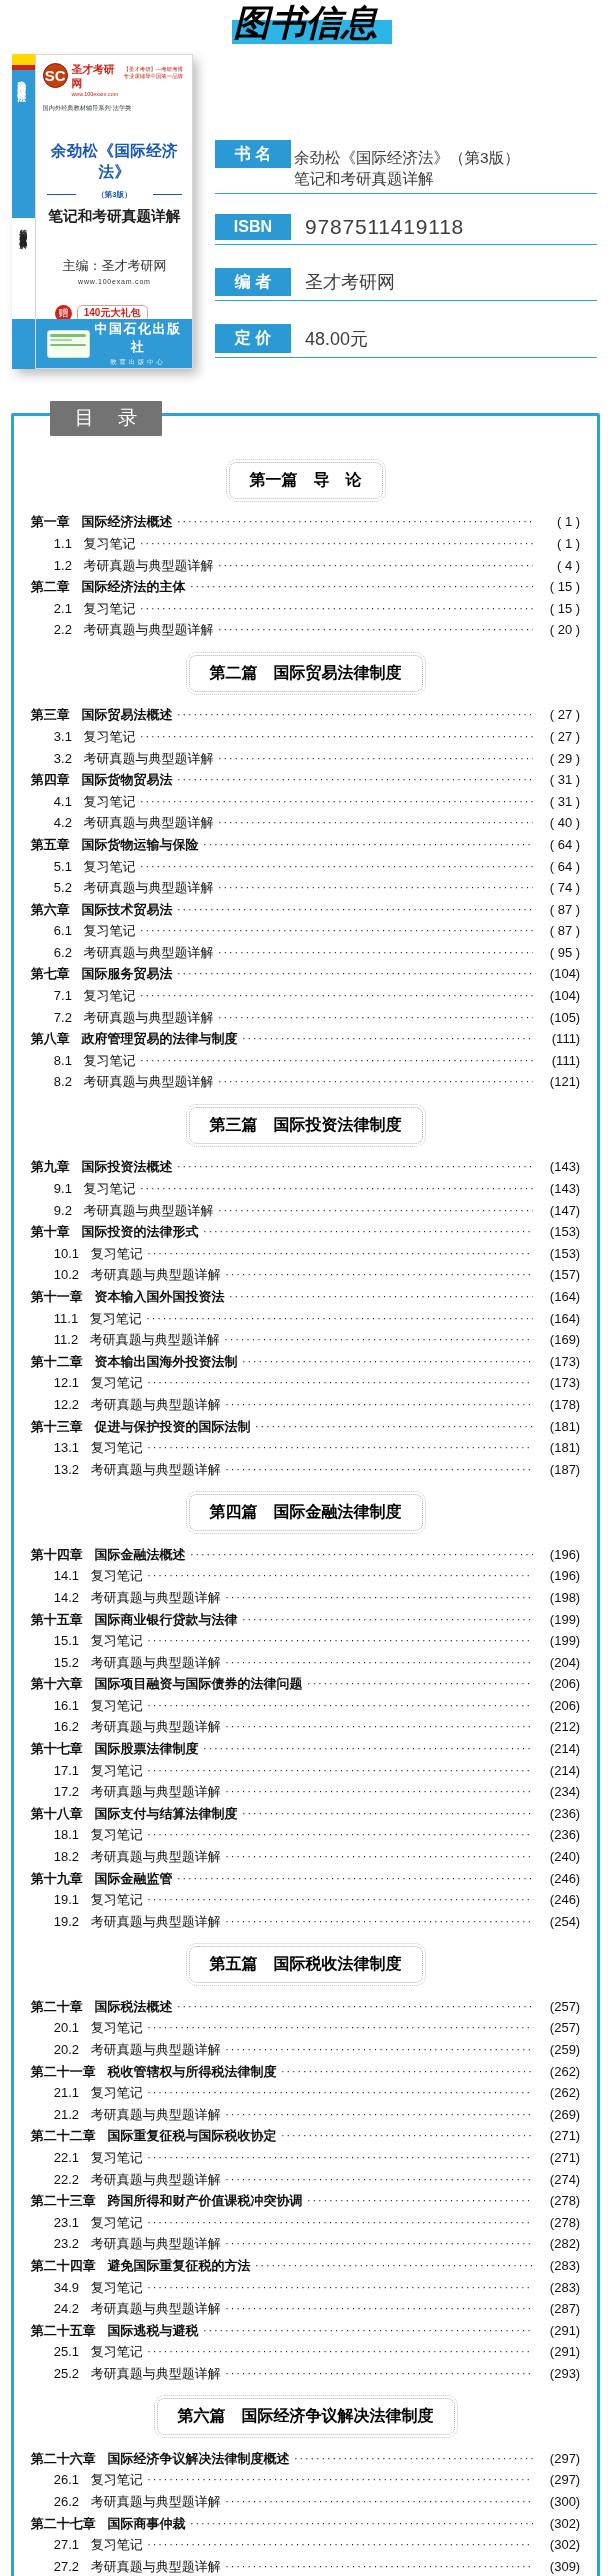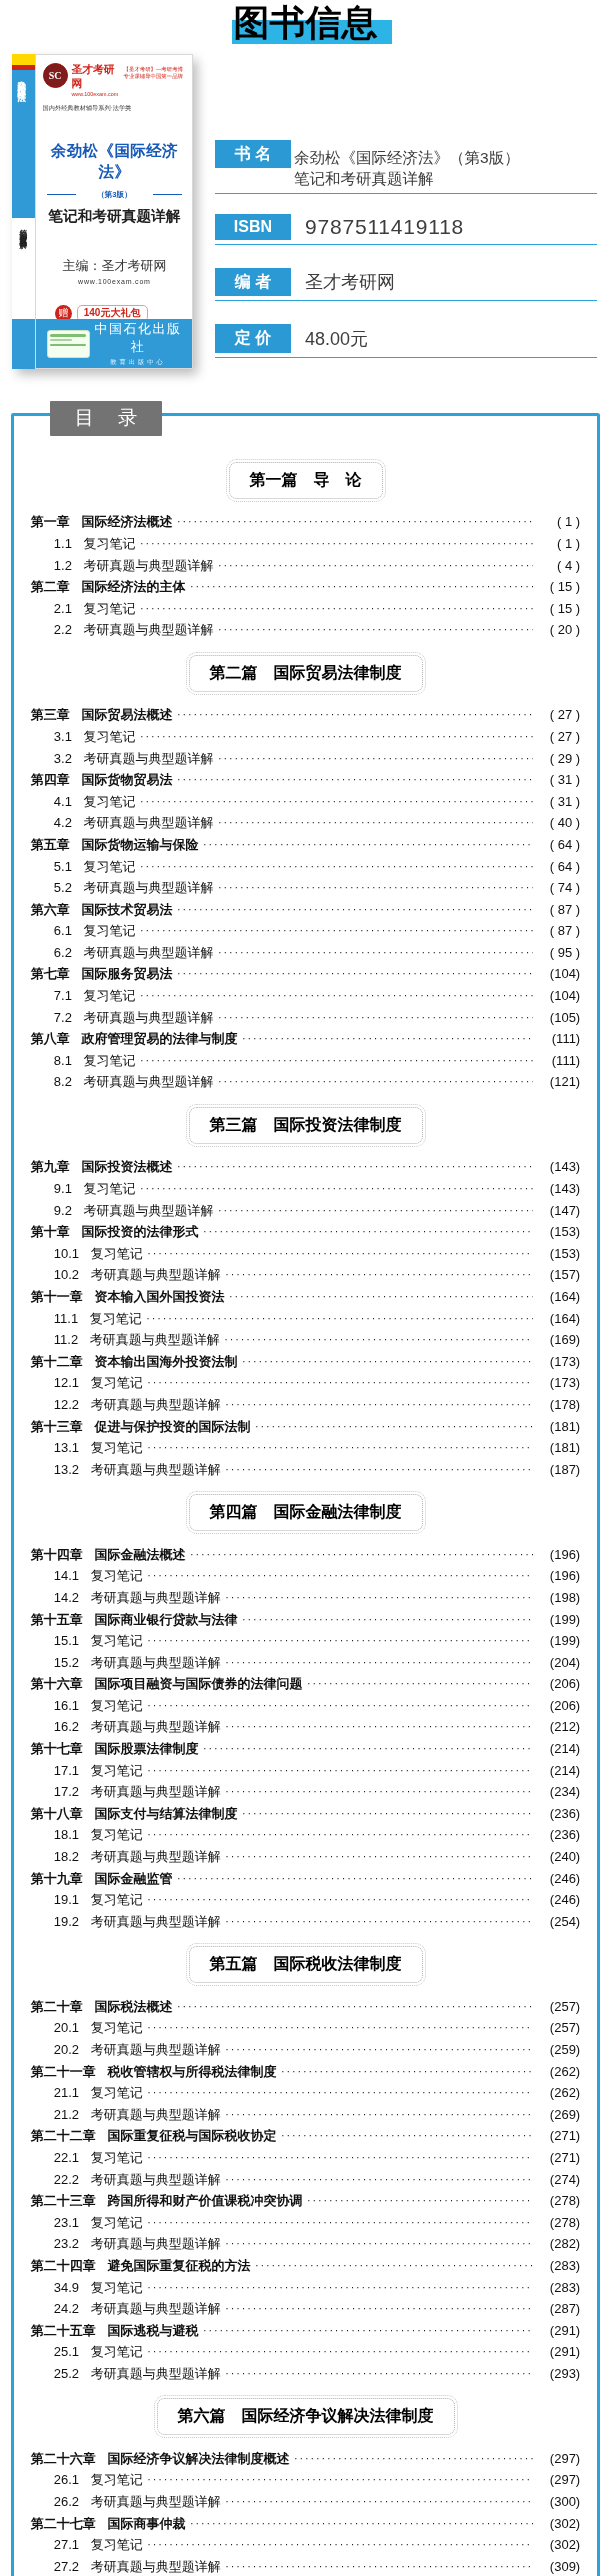--- a/index.html
+++ b/index.html
@@ -5,42 +5,42 @@
   html,body { margin:0; padding:0; }
   body {
     width:611px;
     background:#ffffff;
     color:#111;
     font-family:"Liberation Sans", sans-serif;
   }
 
   
   .page-header { text-align:center; padding-top:1.5px; height:48px; }
-  .header-title { position:relative; display:inline-block; font-size:36px; font-weight:bold; line-height:1.15; }
+  .header-title { position:relative; display:inline-block; font-size:36px; font-weight:bold; line-height:1.15;font-style:italic; }
   .title-band { position:absolute; left:-1.5px; right:-14px; bottom:-1.5px; height:24px; background:#2db4e6; }
   .header-title .txt { position:relative; color:#000; }
 
   
   .book-info { display:flex; padding:4.6px 12.4px 0 12.4px; gap:21.6px; }
 
   
   .cover { width:181px; height:315px; position:relative; flex:none;
            box-shadow:4.6px 6.2px 10.8px rgba(0,0,0,.28); display:flex; }
   .spine { width:23px; flex:none; position:relative;
            background:linear-gradient(180deg,#ffd800 0 3.5%, #cf2218 3.5% 5%, #2f9ad6 5% 52%, #ffffff 52% 84%, #2f9ad6 84% 100%); }
   .spine .sp-title { position:absolute; top:20px; left:3.9px; writing-mode:vertical-rl;
            color:#fff; font-size:8.5px; font-weight:bold; letter-spacing:1.5px; }
   .spine .sp-sub { position:absolute; top:169px; left:5.4px; writing-mode:vertical-rl;
            color:#222; font-size:7.7px; font-weight:bold; letter-spacing:1.5px; }
   .front { flex:1; background:#fff; border:0.8px solid #d8d8d8; position:relative;
            padding:7.7px 6.2px 54px 6.2px; overflow:hidden; }
   .brand-row { display:flex; align-items:flex-start; gap:3.9px; }
-  .sc-logo { width:23px; height:23px; border-radius:50%; background:#7f1d1d; color:#fff;
-             font-weight:bold; font-size:10px; display:flex; align-items:center; justify-content:center;
-             border:1.5px solid #8e1410; flex:none;font-family:Liberation Serif, serif; }
+  .sc-logo { width:23px; height:23px; border-radius:50%; background:#c2410c; color:#fff;
+             font-weight:bold; font-size:15px; display:flex; align-items:center; justify-content:center;
+             border:1.5px solid #8e1410; flex:none; }
   .brand-col { display:flex; flex-direction:column; }
   .brand-name { color:#cf2218; font-weight:bold; font-size:10.8px; font-family:"Liberation Serif",serif; }
   .brand-site { color:#cf2218; font-size:5.4px; }
   .slogan { color:#cf2218; font-size:5.4px; margin-left:1.5px; margin-top:3.1px; line-height:1.3; }
   .series { font-size:6.2px; color:#333; margin-top:7.7px; font-family:"Liberation Serif",serif; }
   .cv-title { margin-top:28px; text-align:center; color:#1659b8; font-weight:bold; font-size:15.5px; letter-spacing:0.4px; }
   .edition { display:flex; align-items:center; gap:21px; margin:6.2px 4.6px 0 4.6px; color:#1659b8; font-size:7.7px; font-weight:bold; }
   .edition .line { flex:1; height:1.5px; background:#1659b8; }
   .cv-sub { margin-top:7.7px; text-align:center; font-size:14.7px; font-weight:bold;
             font-family:"Liberation Serif",serif; color:#222; }
@@ -55,21 +55,21 @@
   .g-bar { height:3.9px; background:#c9c9c9; border-radius:1.5px; margin-top:4.6px; }
   .g-bar.b2 { width:88%; }
   .g-bar.b3 { width:70%; background:#d6d6d6; }
   .cv-band { position:absolute; left:0; right:0; bottom:0; height:49px; background:#2f9ad6;
              display:flex; align-items:center; }
   .mini-card { width:36px; height:23px; background:#f4fff0; border-radius:3.1px; margin-left:10.8px;
                border:0.8px solid #cde6c6; padding:1.5px 2.3px; flex:none; }
   .mc-line { height:2.3px; background:#7fbf72; border-radius:1.5px; margin-top:2.3px; }
   .mc-line.short { width:60%; background:#a9d4a0; }
   .pub-col { flex:1; text-align:center; padding-right:6.2px; }
-  .pub-name { color:#fff; font-size:13px; font-weight:normal; font-family:"Liberation Serif",serif; letter-spacing:1.5px; }
+  .pub-name { color:#fff; font-size:13px; font-weight:bold; font-family:"Liberation Serif",serif; letter-spacing:1.5px; }
   .pub-sub { color:#eaf6ff; font-size:6.2px; letter-spacing:3.1px; margin-top:1.5px; }
 
   
   .fields { flex:1; padding-top:65px; padding-right:1.5px; }
   .field-row { display:flex; align-items:center; border-bottom:1.5px solid #2ba3da;
                margin-bottom:23px; padding-bottom:3.9px; }
   .field-label { background:#2b99d3; color:#fff; width:76px; flex:none; text-align:center;
                  font-size:16px; font-weight:bold; padding:3.9px 0; }
   .field-value { padding-left:14px; color:#3d3d3d; font-size:18px; }
   .f-shuming { margin-bottom:20px; }

